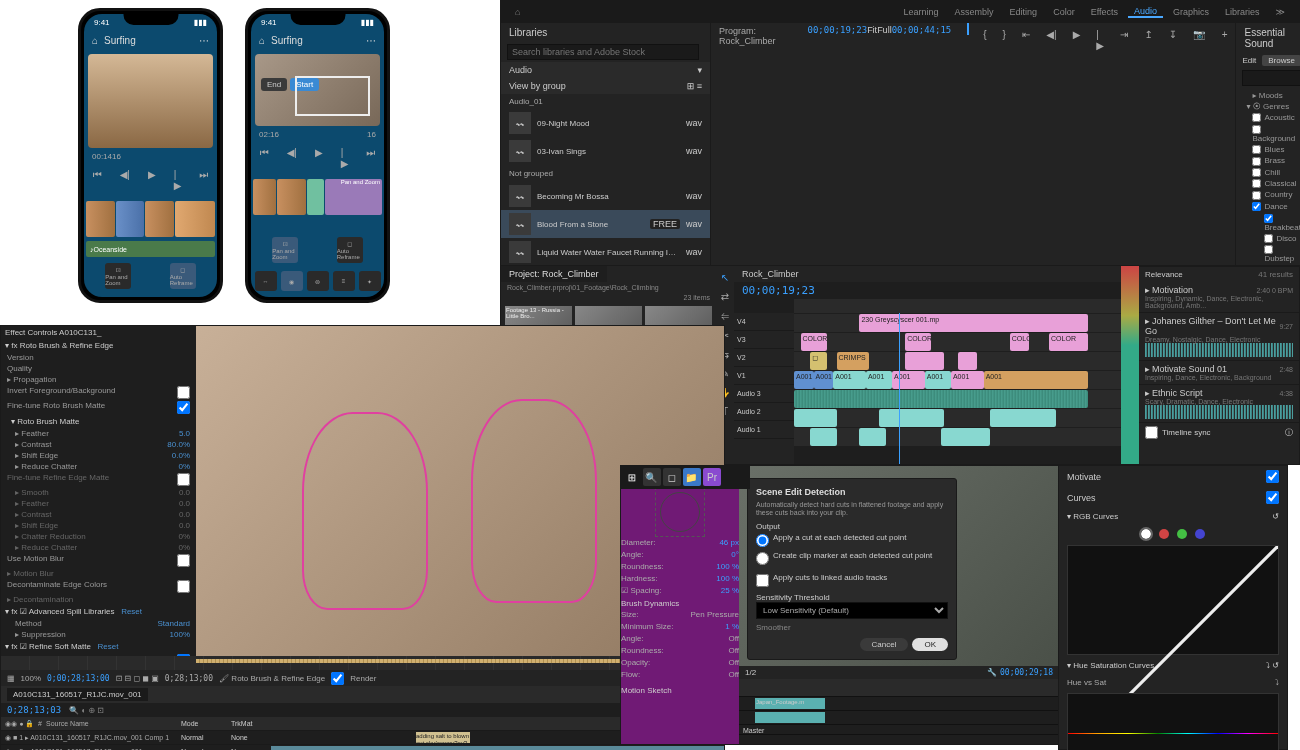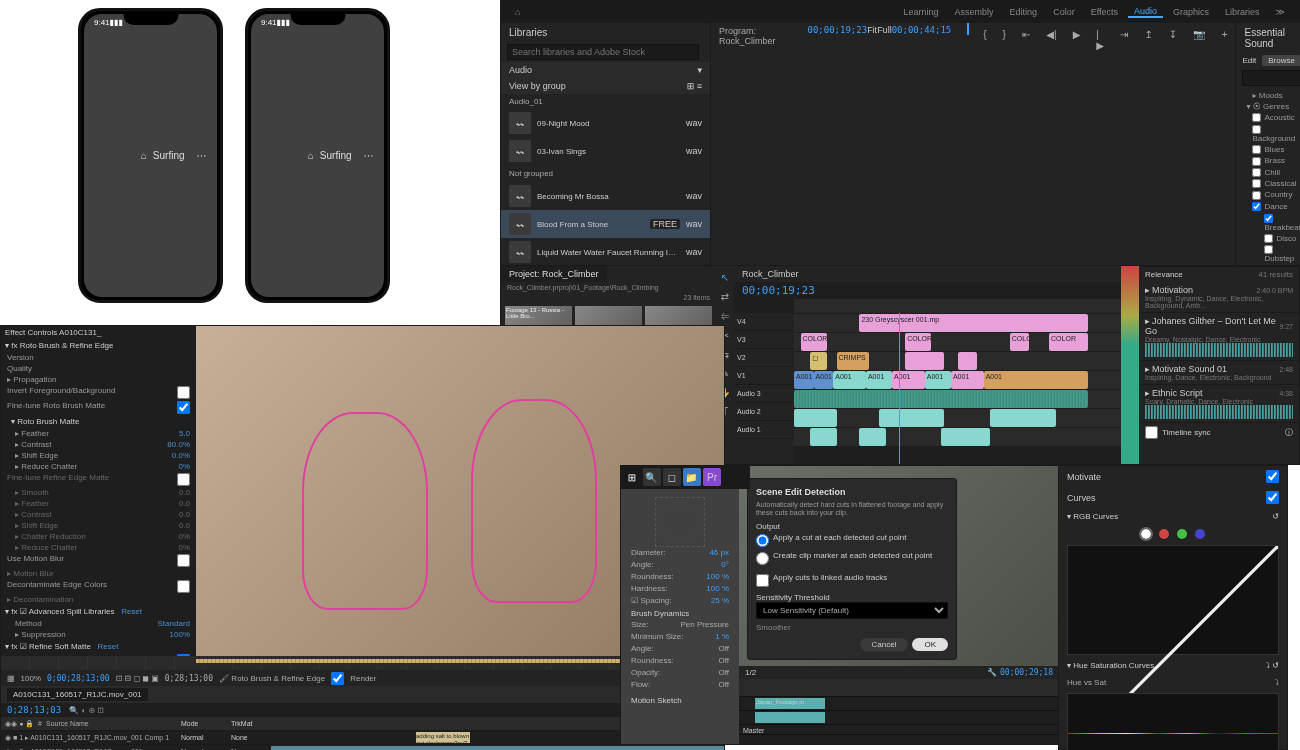--- a/index.html
+++ b/index.html
@@ -10,21 +10,21 @@
 .tab { padding: 3px 8px; background: #2a2a2a; color: #888; cursor: pointer; font-size: 9px; }
 .tab.active { background: #1e1e1e; color: #ddd; }
 .btn { background: none; border: none; color: #aaa; cursor: pointer; padding: 2px 4px; font-size: 10px; }
 input[type="text"] { background: #1a1a1a; border: 1px solid #111; color: #aaa; padding: 2px 4px; font-size: 9px; }
 .timeline-track { height: 18px; background: #2a2a2a; margin: 1px 0; position: relative; }
 .clip { position: absolute; height: 100%; border-radius: 2px; font-size: 7px; padding: 2px; overflow: hidden; color: #222; }
 
 
 .phone { position: absolute; width: 145px; height: 295px; background: #000; border-radius: 22px; border: 3px solid #111; z-index: 10; }
 .phone-notch { position: absolute; top: 0; left: 50%; transform: translateX(-50%); width: 55px; height: 14px; background: #000; border-radius: 0 0 10px 10px; z-index: 2;}
-.phone-screen { position: absolute; inset: 3px; background: #404040; border-radius: 18px; overflow: hidden; display: flex; flex-direction: row; }
+.phone-screen { position: absolute; inset: 3px; background: #0c4a6e; border-radius: 18px; overflow: hidden; display: flex; flex-direction: column; }
 .phone-status { display: flex; justify-content: space-between; padding: 4px 10px; font-size: 8px; color: #fff; }
 .phone-header { display: flex; align-items: center; gap: 6px; padding: 4px 8px; color: #ddd; font-size: 10px; }
 .phone-preview { flex: 1; background: #333; margin: 4px; border-radius: 4px; position: relative; }
 .phone-controls { display: flex; justify-content: center; gap: 10px; padding: 6px; }
 .phone-timeline { height: 40px; display: flex; gap: 1px; padding: 2px; }
 .phone-timeline .pclip { flex: 1; background: linear-gradient(90deg,#c89060,#a07040); border-radius: 2px; }
 .phone-audio { height: 16px; background: #4a7a4a; margin: 2px; border-radius: 2px; display: flex; align-items: center; padding: 0 4px; font-size: 7px; color: #fff;}
 .phone-tools { display: flex; justify-content: space-around; padding: 4px 2px 8px; }
 .phone-tool { width: 26px; height: 26px; background: #2a2a2a; border-radius: 3px; display: flex; flex-direction: column; align-items: center; justify-content: center; font-size: 6px; color: #aaa; gap:1px;}
 
@@ -89,21 +89,21 @@
 .ae-footer { height: 16px; background: #232323; display: flex; align-items: center; gap: 6px; padding: 0 6px; font-size: 8px; color:#aaa;}
 .ae-tl { height: 78px; background: #1e1e1e; }
 .ae-tl-head { display: flex; align-items: center; gap: 4px; padding: 2px 6px; background: #2a2a2a; font-size: 8px; }
 .ae-tl-row { display: flex; align-items: center; height: 14px; font-size: 7px; border-bottom: 1px solid #1a1a1a;}
 .ae-tl-row .label { width: 180px; padding: 0 4px; color:#aaa;}
 .ae-tl-row .bar { flex: 1; position: relative; height: 100%;}
 .ae-tl-row .seg { position: absolute; height: 80%; top:10%; background: #5a8a9a; }
 
 
 .scene { top: 465px; left: 620px; width: 440px; height: 280px; display:flex;}
-.brush-col { width: 118px; background: #404040; padding: 10px; font-size: 8px; }
+.brush-col { width: 118px; background: #701a75; padding: 0; font-size: 8px; }
 .brush-col .r { display: flex; justify-content: space-between; padding: 1.5px 0; color:#aaa;}
 .scene-main { flex:1; display:flex; flex-direction:column; position:relative;}
 .scene-preview { flex:1; background: linear-gradient(135deg,#6a7068,#4a5048); position: relative;}
 .dialog { position: absolute; top: 12px; left: 8px; width: 210px; background: #2a2a2a; border: 1px solid #1a1a1a; border-radius: 3px; padding: 8px; font-size: 8px; }
 .dialog h4 { font-size: 9px; margin-bottom: 4px; color:#ddd;}
 .dialog p { font-size: 7px; color: #999; margin-bottom: 4px; line-height:1.2;}
 .dialog .opt { padding: 2px 0; display:flex; gap:4px; align-items:flex-start;}
 .dialog .opt input{ margin-top:1px;}
 .dialog select { width: 100%; background: #000000; border: 1px solid #111; color: #aaa; font-size: 8px; padding:2px;}
 .dialog .btns { display: flex; justify-content: flex-end; gap: 4px; margin-top: 6px; }
@@ -186,21 +186,21 @@
         <span>9:41</span>
         <span>▮▮▮</span>
       </div>
     <div class="phone-header">
       <span>⌂</span>
       <span>Surfing</span>
       <span class="flex1"></span>
         <span>⋯</span>
     </div>
     <div class="phone-preview" style="background:linear-gradient(135deg,#a89888,#786858);">
-      <div style="position:absolute;top:9px;left:6px;display:flex;gap:20px;">
+      <div style="position:absolute;top:24px;left:6px;display:flex;gap:3px;">
         <span style="background:#3a3a3a;color:#ccc;padding:2px 6px;border-radius:3px;font-size:8px;">End</span>
         <span style="background:#3a8ad4;color:#fff;padding:2px 6px;border-radius:3px;font-size:8px;">Start</span>
       </div>
       <div style="position:absolute;inset:22px 10px 10px 40px;border:2px solid #eee;pointer-events:none;"></div>
     </div>
     <div class="row" style="justify-content:space-between;padding:0 8px;font-size:8px;color:#aaa;">
       <span>02:16</span>
         <span>16</span>
     </div>
     <div class="phone-controls">

